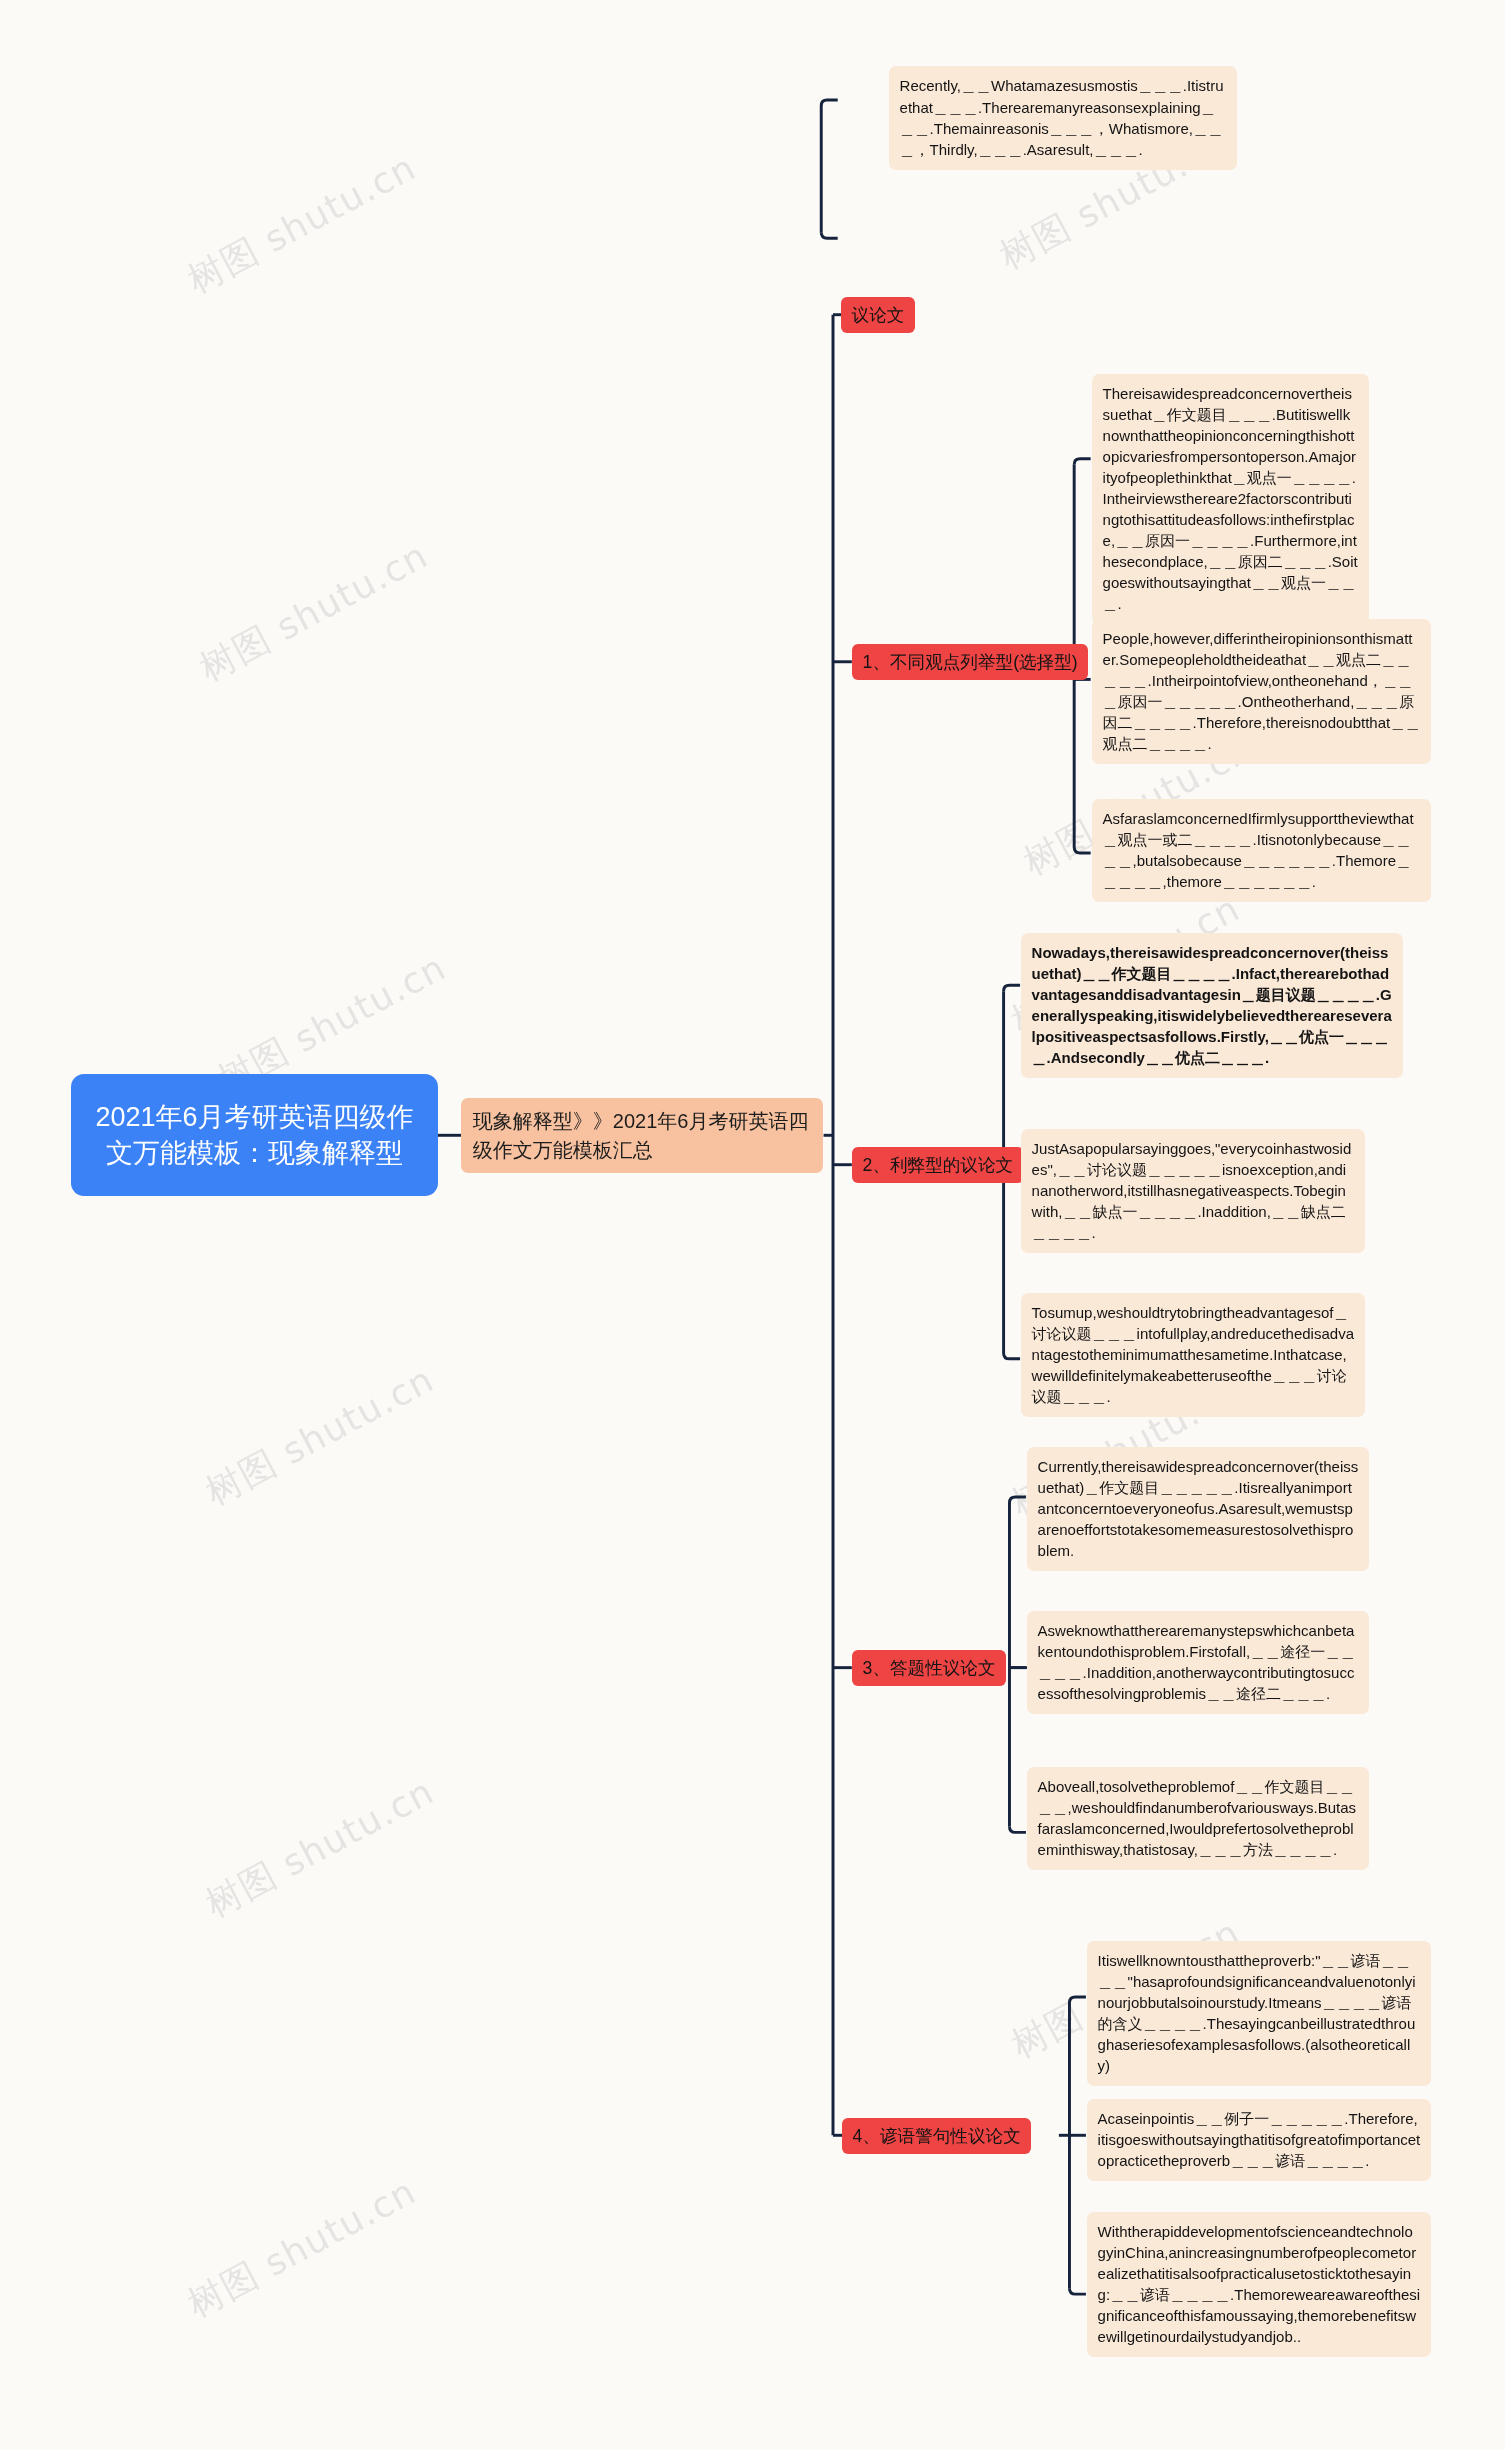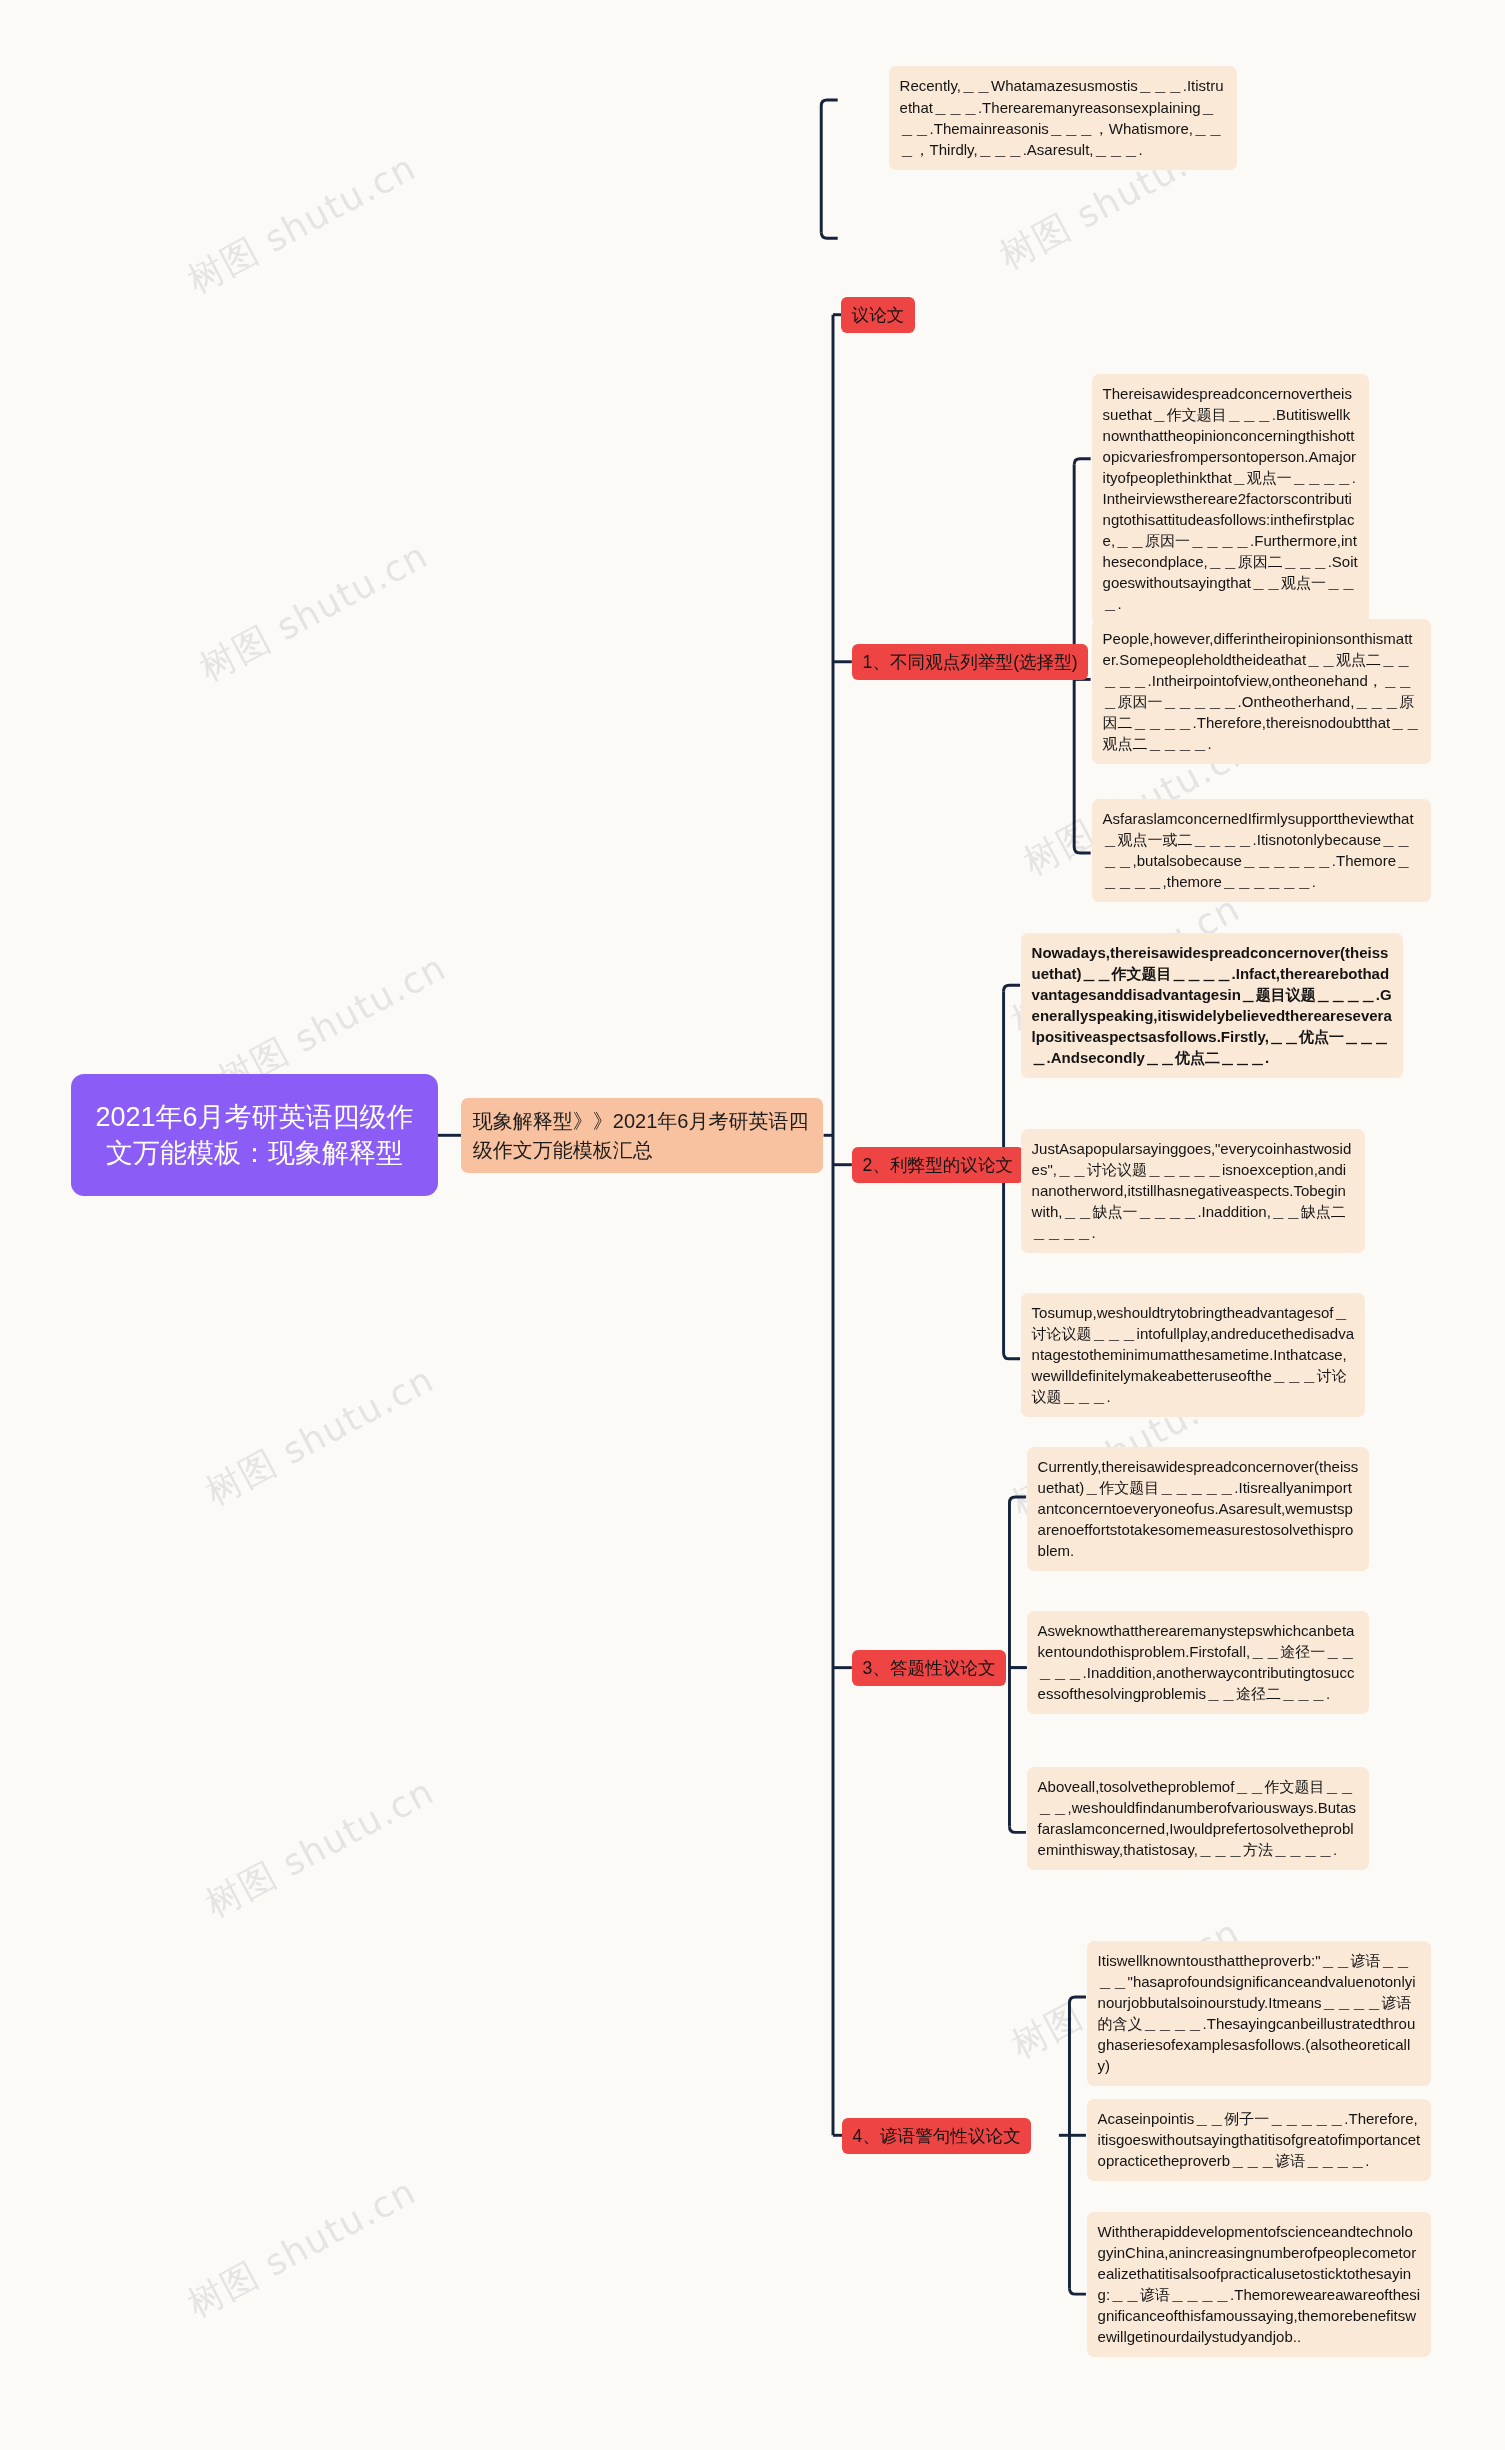--- a/index.html
+++ b/index.html
@@ -22,21 +22,21 @@
     user-select:none;
     font-weight:500;
     letter-spacing:1.2px;
   }
   .node{
     position:absolute;
     box-sizing:border-box;
     border-radius:8.2px;
   }
   .root{
-    background:#8b5cf6;
+    background:#3b82f6;
     color:#ffffff;
     border-radius:13px;
     display:flex;align-items:center;justify-content:center;
     text-align:center;
     font-size:27px;
     line-height:1.35;
     padding:13px 15.3px;
   }
   .cta{
     background:#f8c2a0;

